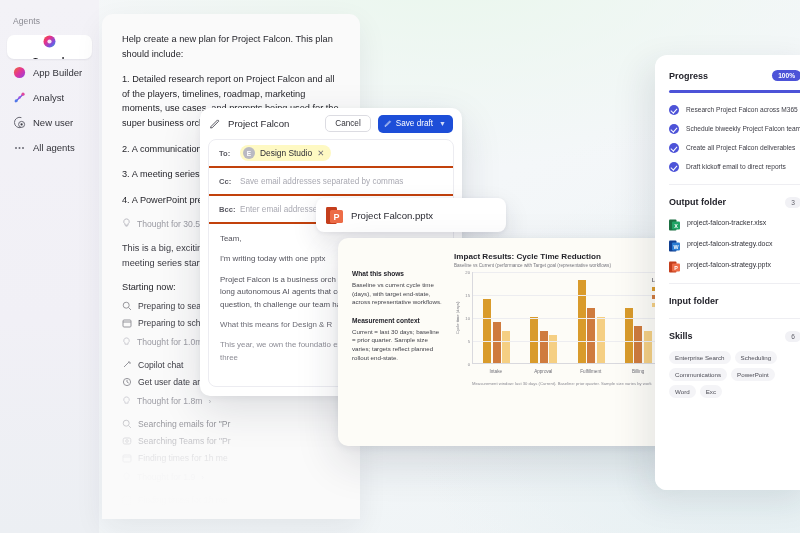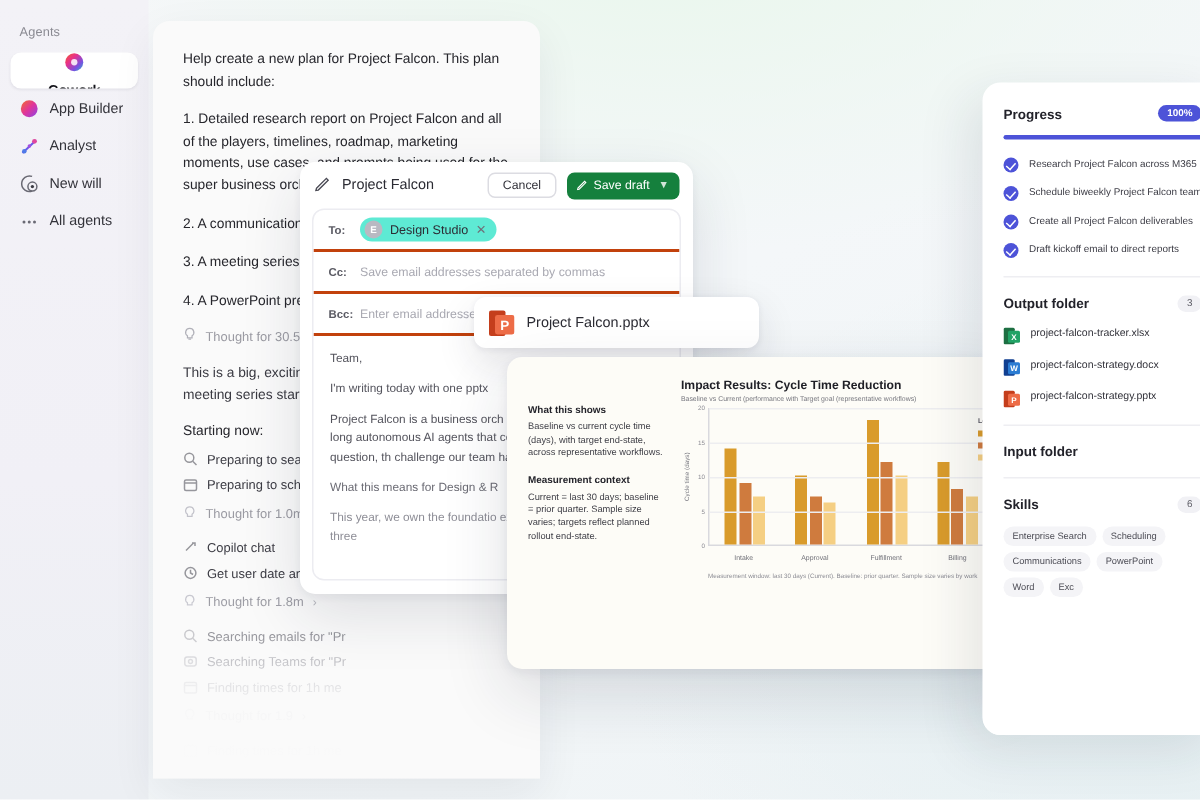--- a/index.html
+++ b/index.html
@@ -65,31 +65,31 @@
     overflow: hidden;
   }
   .mail-head { display: flex; align-items: center; height: 31px; padding: 0 9px; gap: 7px; }
   .mail-title { font-size: 9.6px; color: #2b2b33; flex: 1; }
   .btn-cancel {
     font-size: 8.2px; color: #33333b; background: #fff; border: 1px solid #dcdce2;
     border-radius: 5px; padding: 3px 9px; cursor: pointer;
   }
   .btn-save {
     display:flex; align-items:center; gap:4px;
-    font-size: 8.2px; color: #fff; background: #15803d; border: none;
+    font-size: 8.2px; color: #fff; background: #1d4ed8; border: none;
     border-radius: 5px; padding: 4px 7px 4px 6px; cursor: pointer;
   }
   .btn-save .caret { opacity:.8; font-size:7px; margin-left:2px; }
   .mail-body {
     margin: 0 8px; border: 1px solid #ececf1; border-radius: 8px;
     height: 248px; overflow: hidden; background:#fff;
   }
   .fld { display:flex; align-items:center; gap:7px; height: 28px; padding: 0 10px; border-bottom: 2px solid #c2410c; }
   .fld-lab { font-size: 7.6px; color: #5b5b64; font-weight: 700; width: 14px; flex:0 0 14px;}
-  .chip { display:flex; align-items:center; gap:5px; background:#5eead4; border-radius: 10px; padding: 2px 7px 2px 3px; }
+  .chip { display:flex; align-items:center; gap:5px; background:#fef9c3; border-radius: 10px; padding: 2px 7px 2px 3px; }
   .chip .av {
     width: 12px; height: 12px; border-radius: 50%; background: #b9b9c2; color:#fff;
     font-size: 6.5px; display:flex; align-items:center; justify-content:center; font-weight:700;
   }
   .chip .nm { font-size: 8.4px; color: #2c2c34; }
   .chip .x { font-size: 8.5px; color:#6f6f78; cursor:pointer; }
   .ph { font-size: 8.2px; color: #a9a9b2; }
   .mail-text { padding: 9px 11px 0 11px; }
   .mail-text p { font-size: 7.9px; line-height: 12.4px; color: #53535c; margin-bottom: 8px; }
   .mail-text p.fade1 { color:#6b6b74; }
@@ -225,21 +225,21 @@
     </div>
 
     <div class="sb-item">
       <span class="sb-ico">
         <svg viewBox="0 0 13 13">
             <path d="M8.4 1.6a5.2 5.2 0 1 0 0 9.8" stroke="#6a6a74" stroke-width="1" fill="none"></path>
           <circle cx="8.6" cy="8.4" r="3" fill="none" stroke="#6a6a74" stroke-width="1"></circle>
           <circle cx="8.6" cy="8.4" r="1.1" fill="#3a3a42"></circle>
           </svg>
       </span>
-      <span class="sb-label">New will</span>
+      <span class="sb-label">New user</span>
     </div>
 
     <div class="sb-item">
       <span class="sb-ico">
         <svg viewBox="0 0 13 13">
             <circle cx="3" cy="7" r="1" fill="#6a6a74"></circle>
             <circle cx="6.5" cy="7" r="1" fill="#6a6a74"></circle>
             <circle cx="10" cy="7" r="1" fill="#6a6a74"></circle>
           </svg>
       </span>

